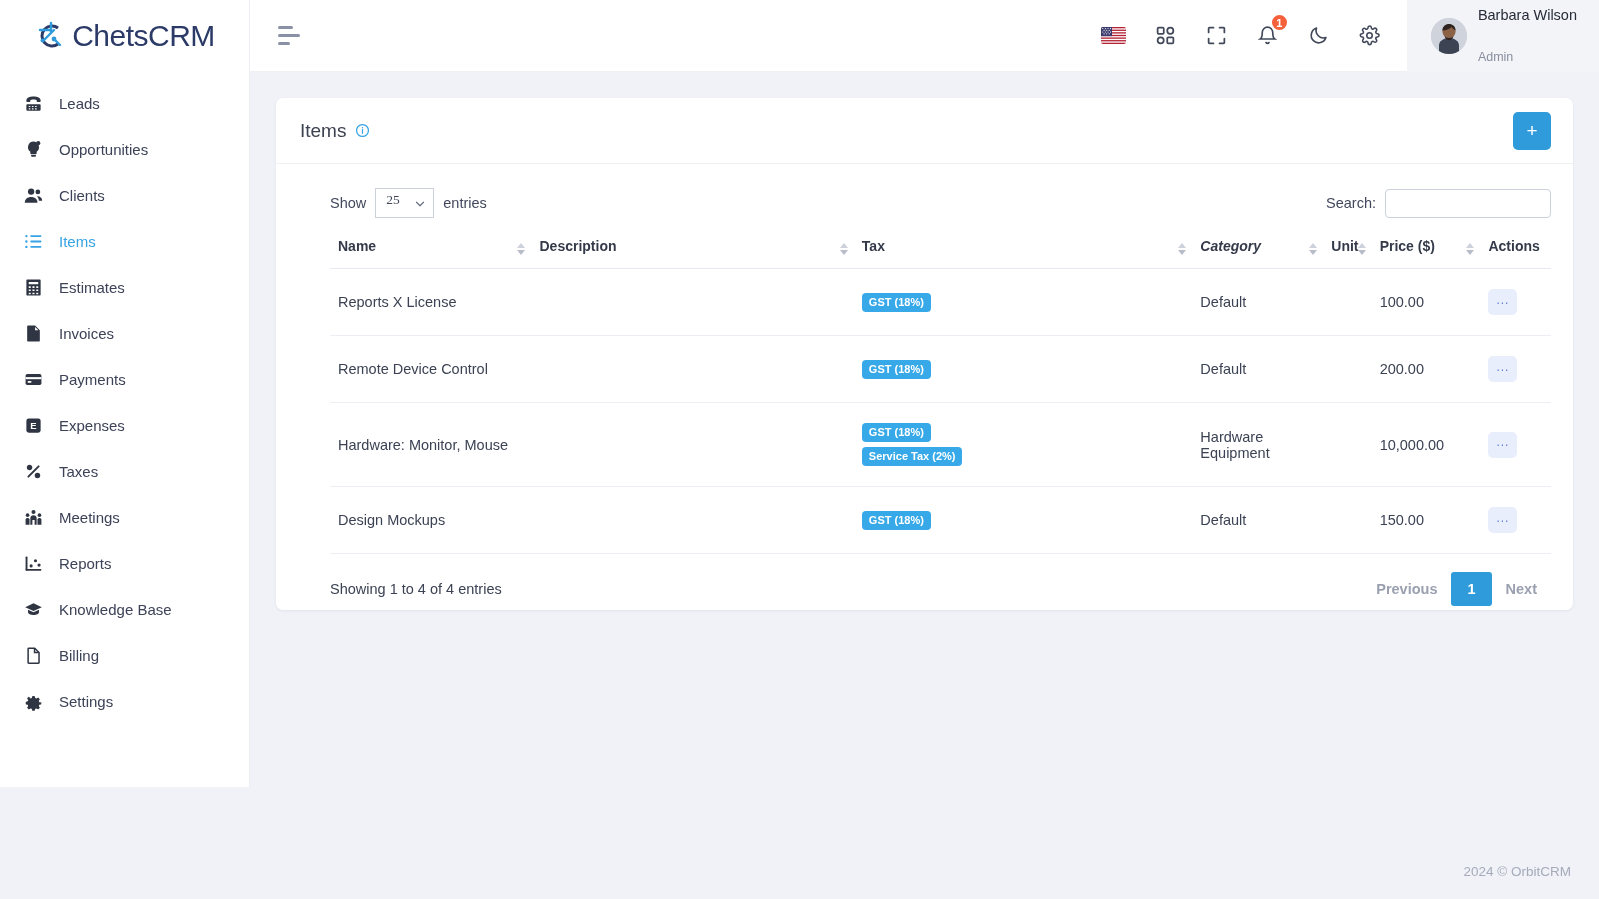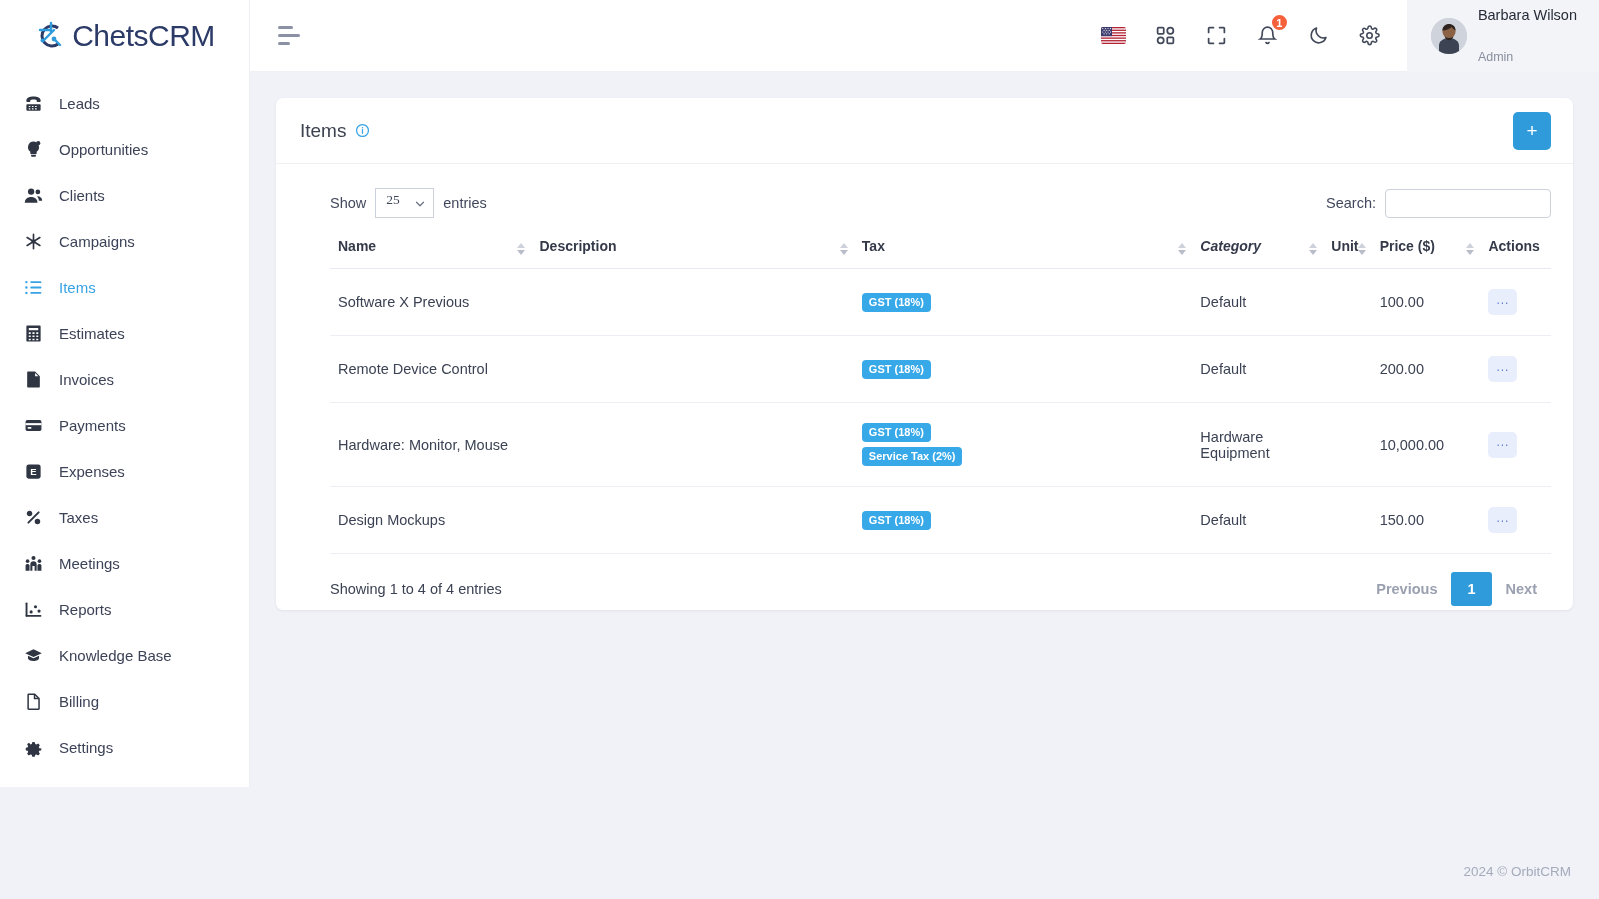--- a/index.html
+++ b/index.html
@@ -249,29 +249,20 @@
           <svg width="19" height="19" viewBox="0 0 24 24" fill="currentColor">
               <circle cx="9" cy="7" r="4"></circle>
               <path d="M1 21c0-4.4 3.6-7 8-7s8 2.6 8 7H1z"></path>
               <circle cx="17.5" cy="7.5" r="3"></circle>
               <path d="M17 13c3.3 0 6 2.2 6 5.5h-4.2c-.2-2-1-3.9-2.4-5.4.2 0 .4-.1.6-.1z"></path>
             </svg>
         </span>
         <span class="nav-label">Clients</span>
       </div>
 
-      <div class="nav-item">
-        <span class="nav-ico">
-          <svg width="19" height="19" viewBox="0 0 24 24" fill="none" stroke="currentColor" stroke-width="2.1" stroke-linecap="round">
-              <path d="M12 3v18M4 7l16 10M20 7L4 17"></path>
-              <circle cx="12" cy="12" r="2.6" fill="currentColor" stroke="none"></circle>
-            </svg>
-        </span>
-        <span class="nav-label">Campaigns</span>
-      </div>
 
       <div class="nav-item active">
         <span class="nav-ico">
           <svg width="19" height="19" viewBox="0 0 24 24" fill="currentColor">
               <rect x="8" y="4" width="14" height="2.4" rx="1"></rect>
               <rect x="8" y="10.8" width="14" height="2.4" rx="1"></rect>
               <rect x="8" y="17.6" width="14" height="2.4" rx="1"></rect>
               <circle cx="3" cy="5.2" r="1.5"></circle>
               <circle cx="3" cy="12" r="1.5"></circle>
               <circle cx="3" cy="18.8" r="1.5"></circle>
@@ -577,21 +568,21 @@
                     </span>
                 </th>
                 <th class="col-act no-sort">
                   <span>Actions</span>
                 </th>
               </tr>
             </thead>
             <tbody>
 
               <tr>
-                <td>Software X Previous</td>
+                <td>Reports X License</td>
                 <td></td>
                 <td>
                   <span class="tax-cell">
                     <span class="tax-badge">GST (18%)</span>
                   </span>
                 </td>
                 <td>Default</td>
                 <td></td>
                 <td>100.00</td>
                 <td>

